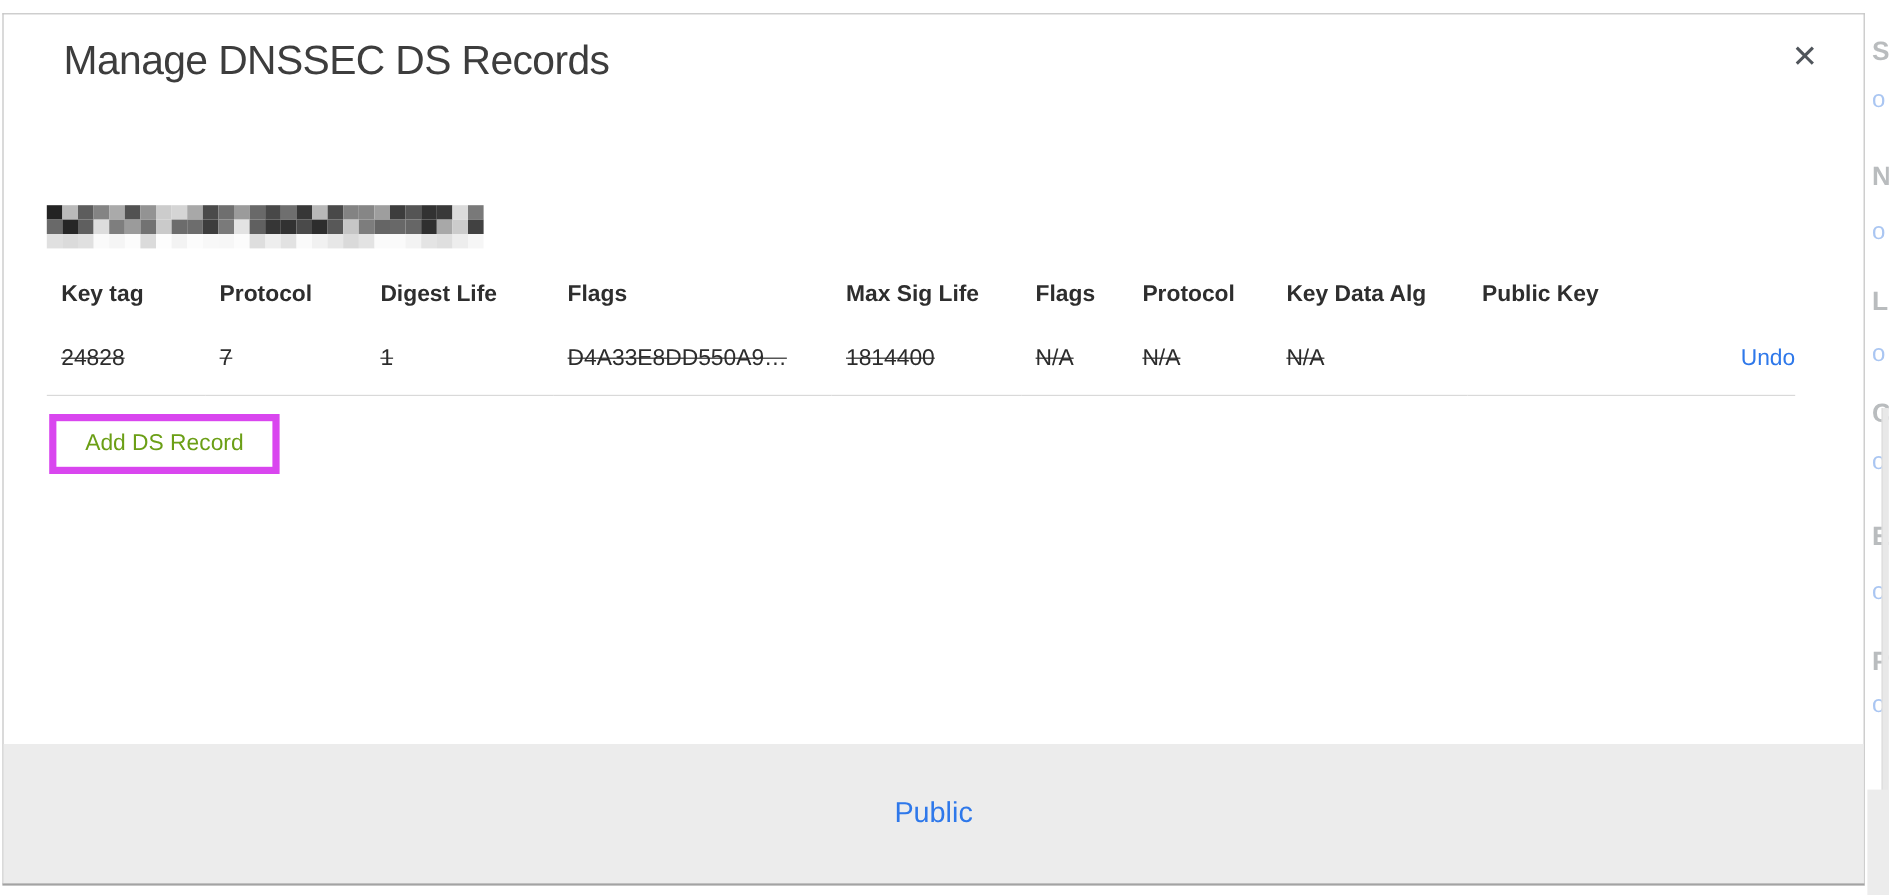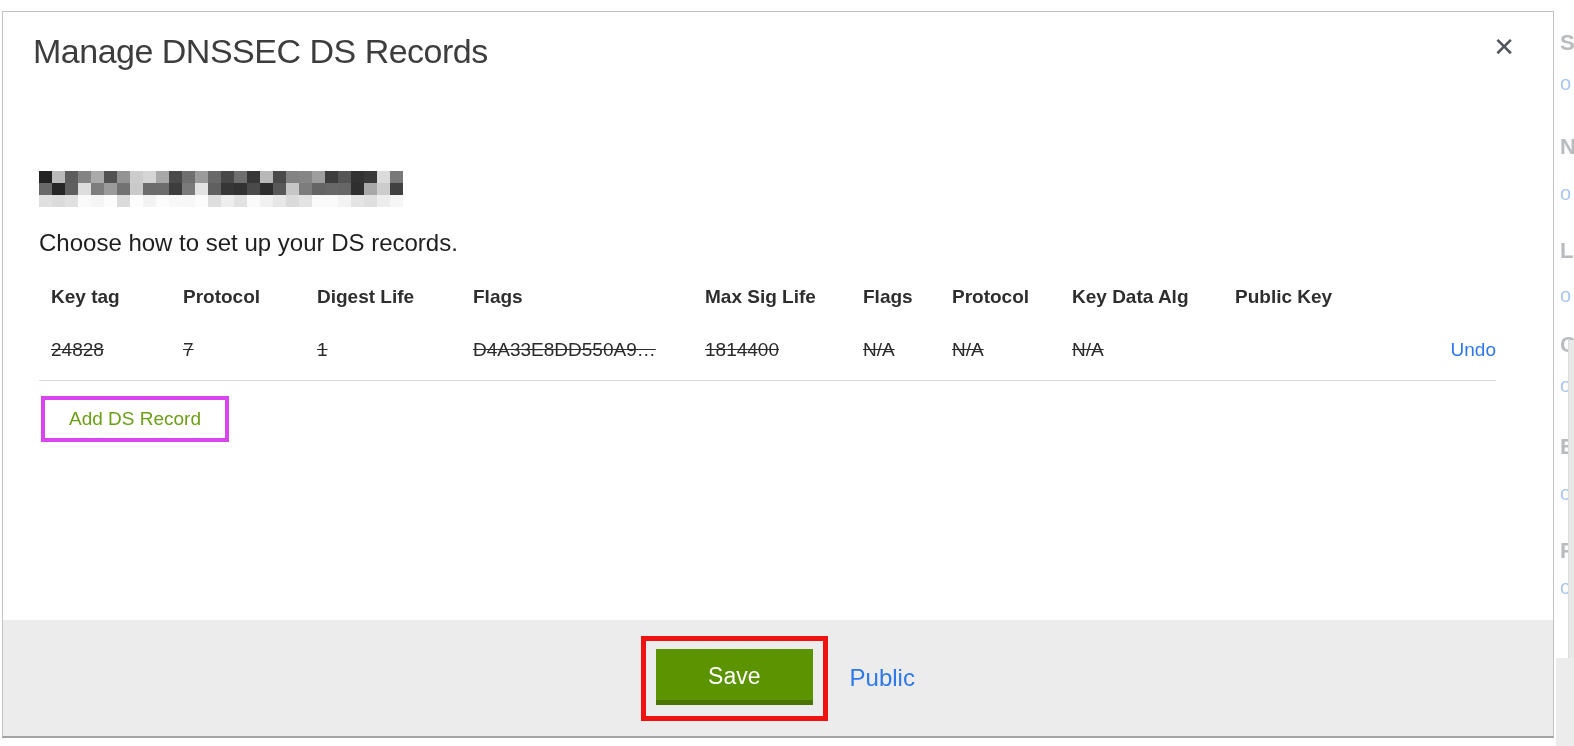--- a/index.html
+++ b/index.html
@@ -1,38 +1,38 @@
 <!DOCTYPE html>
 <html><head>
 <meta charset="utf-8">
 <style>
   html,body{margin:0;padding:0;width:1574px;height:746px;overflow:hidden;background:#ffffff;
     font-family:"Liberation Sans","DejaVu Sans",sans-serif;}
   
   .modal{position:absolute;left:2px;top:11px;width:1552px;height:727px;background:#ffffff;
     border:1px solid #c2c2c2;border-bottom:2px solid #a3a3a3;box-sizing:border-box;}
-  .modal-title{margin:20px 0 0 30px;font-size:34px;font-weight:300;color:#3d3d3d;letter-spacing:-0.5px;}
+  .modal-title{margin:20px 0 0 50px;font-size:34px;font-weight:300;color:#3d3d3d;letter-spacing:-0.5px;}
   .close-btn{position:absolute;top:22px;right:38px;font-size:26px;font-weight:600;color:#50555b;
     cursor:pointer;line-height:1;}
   
   .mosaic{margin:100px 0 0 36px;width:364px;height:36px;display:flex;flex-wrap:wrap;}
   .mosaic .px{width:13px;height:12px;display:block;}
   .intro{margin:21px 0 0 36px;font-size:24px;color:#1f1f1f;line-height:30px;}
   
   table.ds{margin:16px 0 0 36px;border-collapse:collapse;table-layout:fixed;width:1457px;}
   table.ds th{font-size:19px;font-weight:700;color:#2e2e2e;text-align:left;padding:0 0 0 12px;
     height:46px;vertical-align:middle;font-weight:600;}
   table.ds td{font-size:19px;color:#2c2c2c;padding:0 0 0 12px;height:60px;vertical-align:middle;}
   tr.row-a{background:#f5f5f5;}
   tr.row-b{background:#ffffff;border-bottom:1px solid #d9d9d9;}
   .strike{text-decoration:line-through;}
   td.action, th.action{text-align:right;padding:0 16px 0 0;}
   .undo-link{color:#2e78ea;cursor:pointer;text-decoration:none;}
   
-  .add-btn{display:inline-block;margin:15px 0 0 38px;border:4px solid #d946ef;color:#6b9f16;
+  .add-btn{display:inline-block;margin:15px 0 0 38px;border:6px solid #d946ef;color:#6b9f16;
     background:#ffffff;font-size:19px;padding:8px 24px;cursor:pointer;}
   
   .footer{position:absolute;left:0;right:0;bottom:0;height:116px;background:#ececec;
     display:flex;align-items:center;justify-content:center;gap:22px;}
   .red-box{border:5px solid #ee1212;padding:8px 10px 11px 10px;background:transparent;}
   .save-btn{background:#5b9400;border:none;border-bottom:5px solid #497500;color:#ffffff;
     font-size:23px;padding:14px 52px 10px 52px;cursor:pointer;font-family:inherit;}
   .cancel-link{color:#2e78ea;font-size:24px;cursor:pointer;text-decoration:none;}
   
   .edge{position:absolute;left:1556px;top:0;width:18px;height:746px;background:#ffffff;overflow:hidden;}
@@ -131,21 +131,20 @@
       <span class="px" style="background: rgb(204, 204, 204); opacity: 0.55;"></span>
       <span class="px" style="background: rgb(245, 245, 245); opacity: 0.55;"></span>
       <span class="px" style="background: rgb(245, 245, 245); opacity: 0.55;"></span>
       <span class="px" style="background: rgb(234, 234, 234); opacity: 0.55;"></span>
       <span class="px" style="background: rgb(205, 205, 205); opacity: 0.55;"></span>
       <span class="px" style="background: rgb(196, 196, 196); opacity: 0.55;"></span>
       <span class="px" style="background: rgb(222, 222, 222); opacity: 0.55;"></span>
       <span class="px" style="background: rgb(239, 239, 239); opacity: 0.55;"></span>
     </div>
 
-  <div class="intro">Choose how to set up your DS records.</div>
 
   <table class="ds">
     <colgroup>
       <col style="width:132px">
         <col style="width:134px">
         <col style="width:156px">
         <col style="width:232px">
       <col style="width:158px">
         <col style="width:89px">
         <col style="width:120px">
@@ -179,23 +178,20 @@
         <td class="strike">N/A</td>
         <td class="strike"></td>
         <td class="action"><a class="undo-link">Undo</a></td>
       </tr>
     </tbody>
   </table>
 
   <button class="add-btn">Add DS Record</button>
 
   <div class="footer">
-    <div class="red-box">
-      <button class="save-btn">Save</button>
-    </div>
     <a class="cancel-link">Public</a>
   </div>
 </div>
 
 <div class="edge">
   <span class="frag-g ef-g0">S</span>
   <span class="frag-b ef-b0">o</span>
   <span class="frag-g ef-g1">N</span>
   <span class="frag-b ef-b1">o</span>
   <span class="frag-g ef-g2">L</span>

